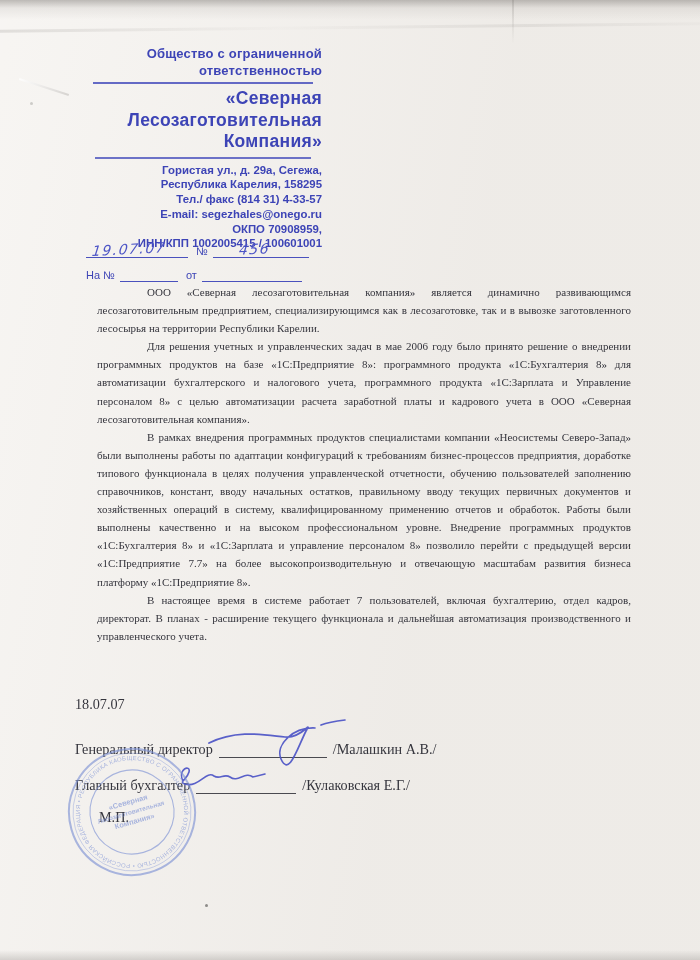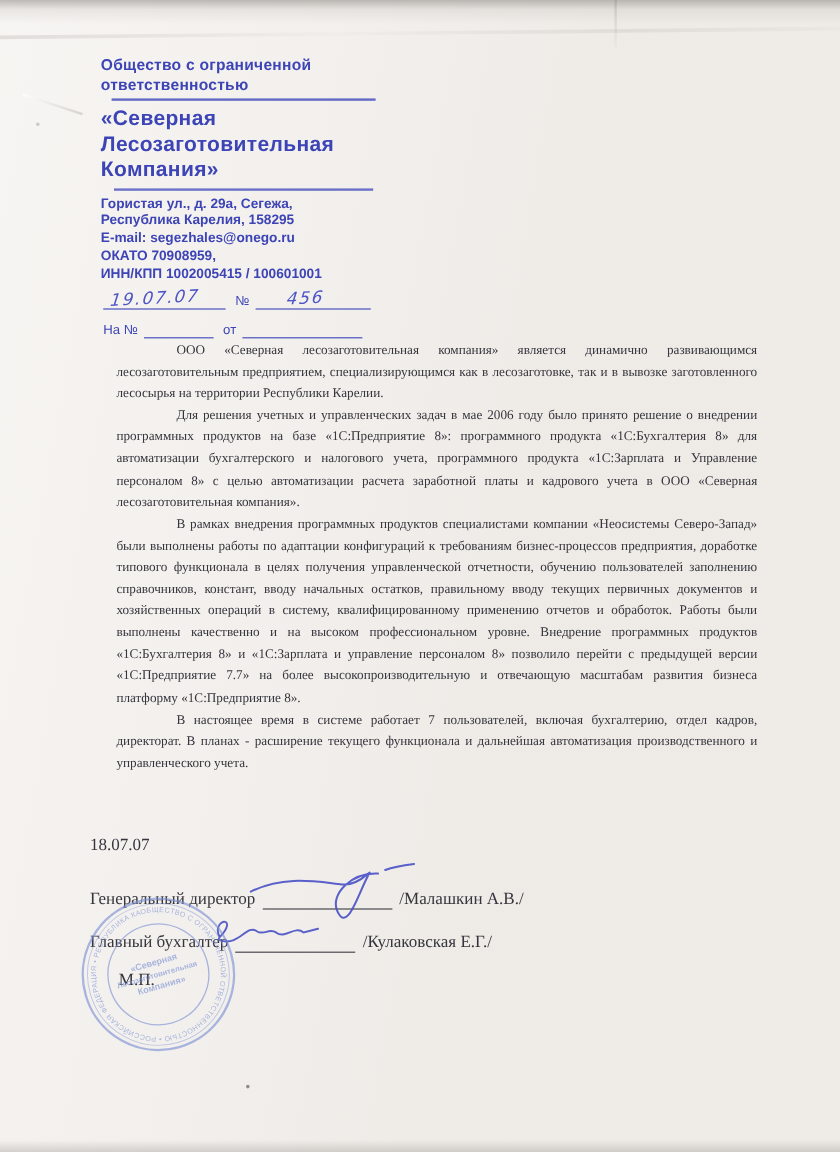--- a/index.html
+++ b/index.html
@@ -27,21 +27,21 @@
   }
   .crease-vert {
     position:absolute; left:512px; top:0; width:2px; height:44px;
     background:linear-gradient(180deg, rgba(120,116,112,0.25), rgba(120,116,112,0));
   }
   .speck { position:absolute; width:3px; height:3px; border-radius:50%; background:rgba(60,58,56,0.55); }
 
   
   .letterhead {
     position:absolute; left:84px; top:46px; width:238px;
-    text-align:left; font-family:"Liberation Sans", sans-serif;
+    text-align:right; font-family:"Liberation Sans", sans-serif;
     color:#3d44b6;
   }
   .org-type { font-size:13px; line-height:16.5px; font-weight:600; letter-spacing:0.2px; }
   .lh-rule { height:2px; background:#4a51bd; width:220px; margin:3px auto 4px; opacity:0.85; }
   .company-name { font-size:17.5px; line-height:21.5px; font-weight:700; letter-spacing:0.3px; }
   .lh-rule2 { height:2px; background:#4a51bd; width:216px; margin:4px auto 4px; opacity:0.8; }
   .address { font-size:11.4px; line-height:14.8px; font-weight:700; }
   .address div { white-space:nowrap; }
 
   
@@ -103,22 +103,23 @@
   <div class="speck" style="left:30px; top:102px; opacity:.4;"></div>
 
   <div class="letterhead">
     <div class="org-type">Общество с ограниченной ответственностью</div>
     <div class="lh-rule"></div>
     <div class="company-name">«Северная Лесозаготовительная Компания»</div>
     <div class="lh-rule2"></div>
     <div class="address">
       <div>Гористая ул., д. 29а, Сегежа,</div>
       <div>Республика Карелия, 158295</div>
+      <div>Тел./ факс (814 31) 4-33-57</div>
       <div>E-mail: segezhales@onego.ru</div>
-      <div>ОКАТО 70908959,</div>
+      <div>ОКПО 70908959,</div>
       <div>ИНН/КПП 1002005415 / 100601001</div>
     </div>
   </div>
 
   <div class="ref-block">
     <div class="ref-row">
       <span class="ref-line" style="width:102px;">
         <span class="hand hand-date">19.07.07</span>
       </span>
       <span class="ref-label mid">№</span>

